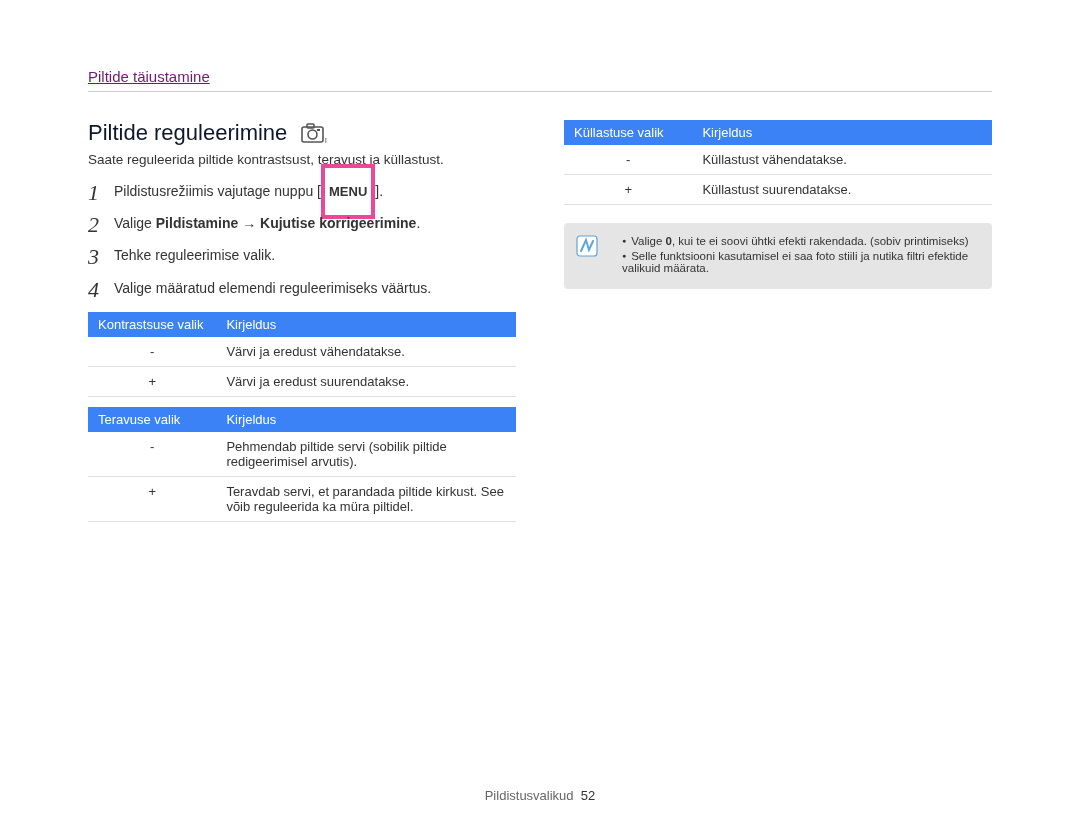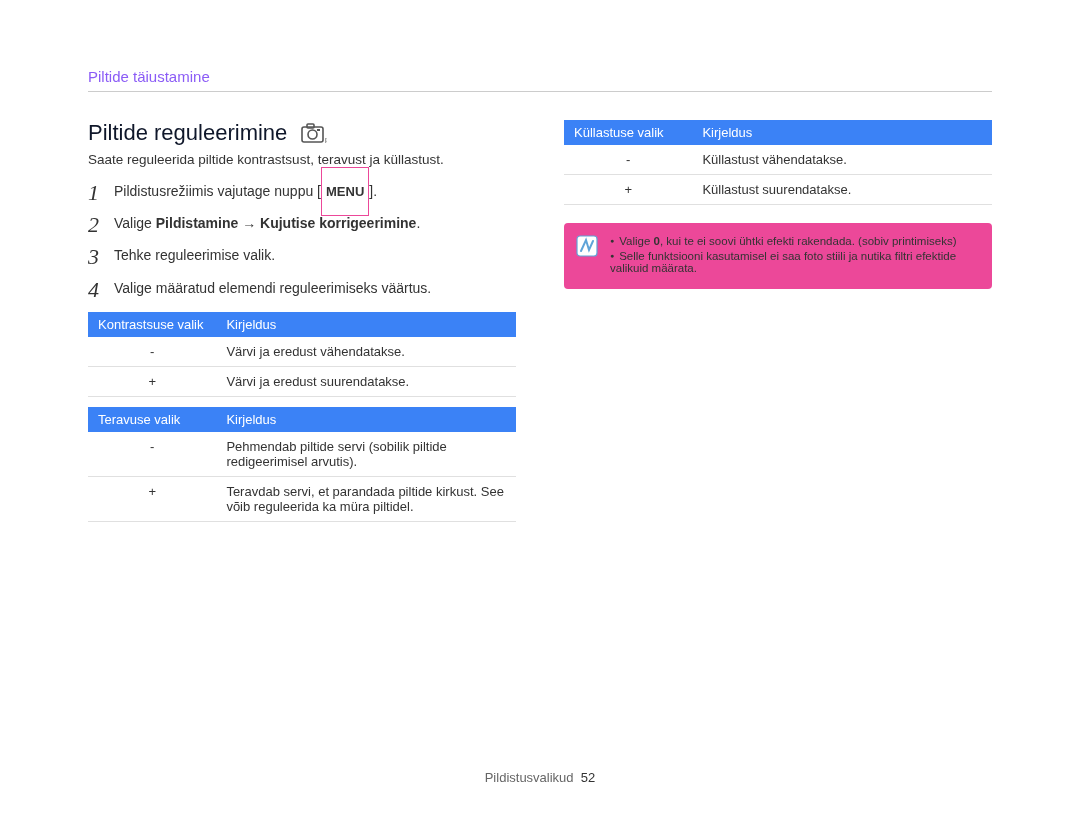--- a/index.html
+++ b/index.html
@@ -9,24 +9,25 @@
     width: 1080px;
     height: 815px;
     position: relative;
     color: #333;
   }
   .page {
     padding: 68px 88px 40px 88px;
   }
   .breadcrumb {
     font-size: 15px;
-    color: #8b5cf6;
+    color: #701a75;
     border-bottom: 1px solid #ccc;
     padding-bottom: 6px;
     margin-bottom: 28px;
+    text-decoration: underline;
   }
   .columns {
     display: flex;
     gap: 48px;
   }
   .col-left { flex: 1; }
   .col-right { flex: 1; }
   .heading-row {
     display: flex;
     align-items: center;
@@ -59,21 +60,21 @@
     line-height: 1.1;
     width: 16px;
     flex-shrink: 0;
   }
   .step-text {
     font-size: 14px;
     color: #333;
     padding-top: 2px;
   }
   .step-text .menu-box {
-    border: 1px solid #ec4899;
+    border: 4px solid #ec4899;
     padding: 16px 4px;
     font-weight: bold;
     font-size: 13px;
   }
   .step-text .bold { font-weight: bold; }
   .step-text .arrow { font-weight: bold; }
   .bullets {
     margin: 2px 0 10px 30px;
     font-size: 13px;
     color: #333;
@@ -94,42 +95,42 @@
     padding: 5px 10px;
   }
   table.opt th:first-child { width: 30%; }
   table.opt td {
     border-bottom: 1px solid #e0e0e0;
     padding: 7px 10px;
     vertical-align: top;
   }
   table.opt td:first-child { text-align: center; }
   .note-box {
-    background: #ec4899;
+    background: #e5e5e5;
     border-radius: 4px;
     padding: 12px 14px 12px 12px;
     display: flex;
-    gap: 12px;
+    gap: 24px;
     margin-top: 18px;
   }
   .note-icon {
     width: 22px;
     height: 22px;
     flex-shrink: 0;
   }
   .note-list {
     font-size: 11.5px;
     color: #333;
   }
   .note-list li { list-style: none; margin-bottom: 3px; }
   .note-list li::before { content: "● "; font-size: 7px; vertical-align: 2px; margin-right: 3px; }
   .note-list .bold { font-weight: bold; }
   .footer {
     position: absolute;
-    bottom: 30px;
+    bottom: 12px;
     left: 0;
     width: 100%;
     text-align: center;
     font-size: 13px;
     color: #666;
   }
   .footer .pgnum { color: #333; }
 </style>
 </head>
 <body>

